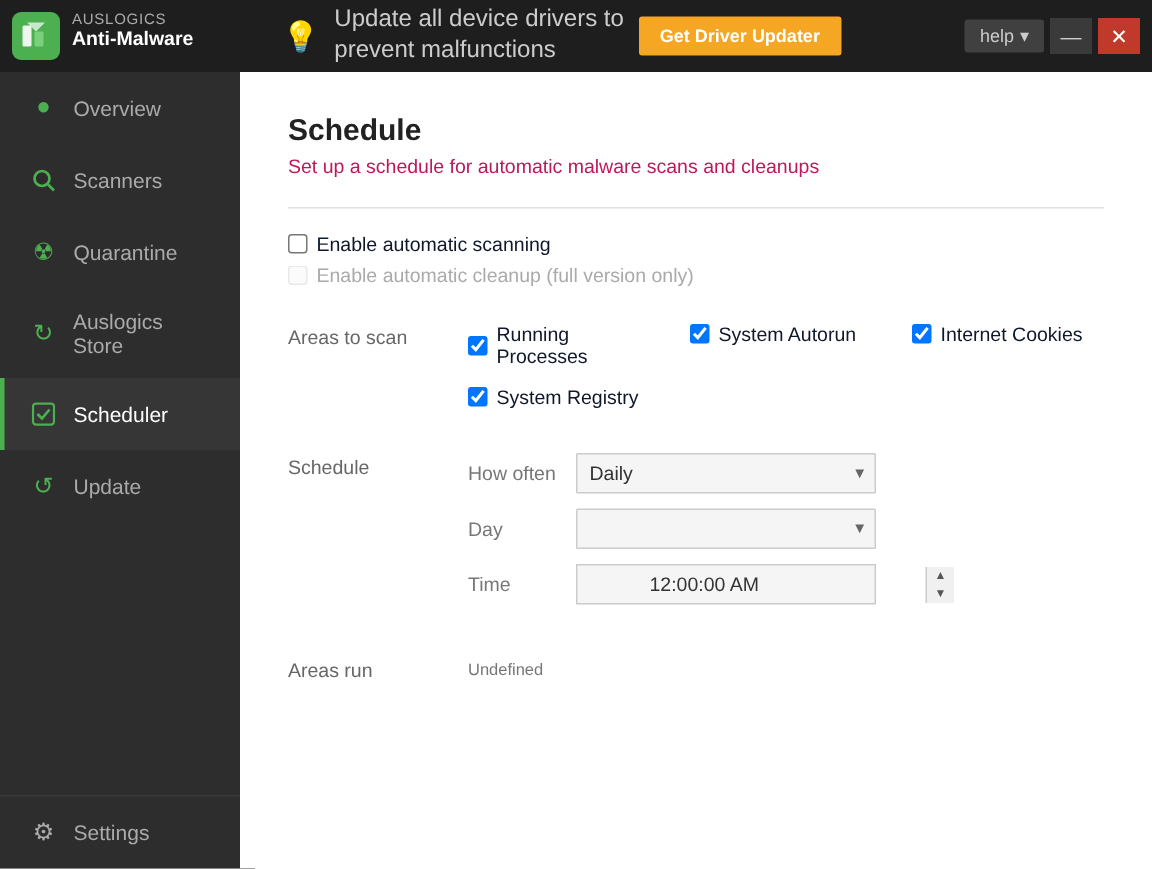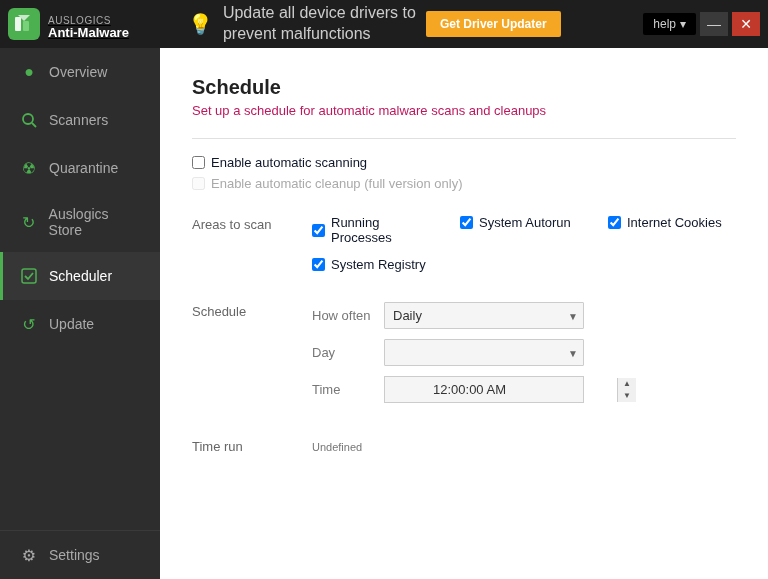--- a/index.html
+++ b/index.html
@@ -17,24 +17,23 @@
     .title-bar {
       display: flex;
       align-items: center;
       background: #1e1e1e;
       height: 48px;
       padding: 0 8px;
       flex-shrink: 0;
     }
     .logo-area {
       display: flex;
-      align-items: flex-end;
+      align-items: flex-start;
       gap: 8px;
       width: 160px;
-      text-decoration: underline;
     }
     .logo-icon {
       width: 32px;
       height: 32px;
       background: #4caf50;
       border-radius: 6px;
       display: flex;
       align-items: center;
       justify-content: center;
       color: white;
@@ -83,21 +82,21 @@
       cursor: pointer;
       border-radius: 2px;
     }
     .window-controls {
       display: flex;
       align-items: center;
       gap: 4px;
       margin-left: 10px;
     }
     .help-btn {
-      background: #000000;
+      background: #404040;
       color: #ccc;
       border: none;
       padding: 4px 10px;
       font-size: 12px;
       cursor: pointer;
       border-radius: 2px;
       display: flex;
       align-items: center;
       gap: 4px;
     }
@@ -470,20 +469,20 @@
               <button class="spinner-btn">▲</button>
               <button class="spinner-btn">▼</button>
             </div>
           </div>
         </div>
 
       </div>
     </div>
 
     <div class="section">
-      <div class="section-label">Time run</div>
+      <div class="section-label">Areas run</div>
       <div class="section-content">
         <span class="next-run-value">Undefined</span>
       </div>
     </div>
 
   </div>
 </div>
 
 </body></html>

